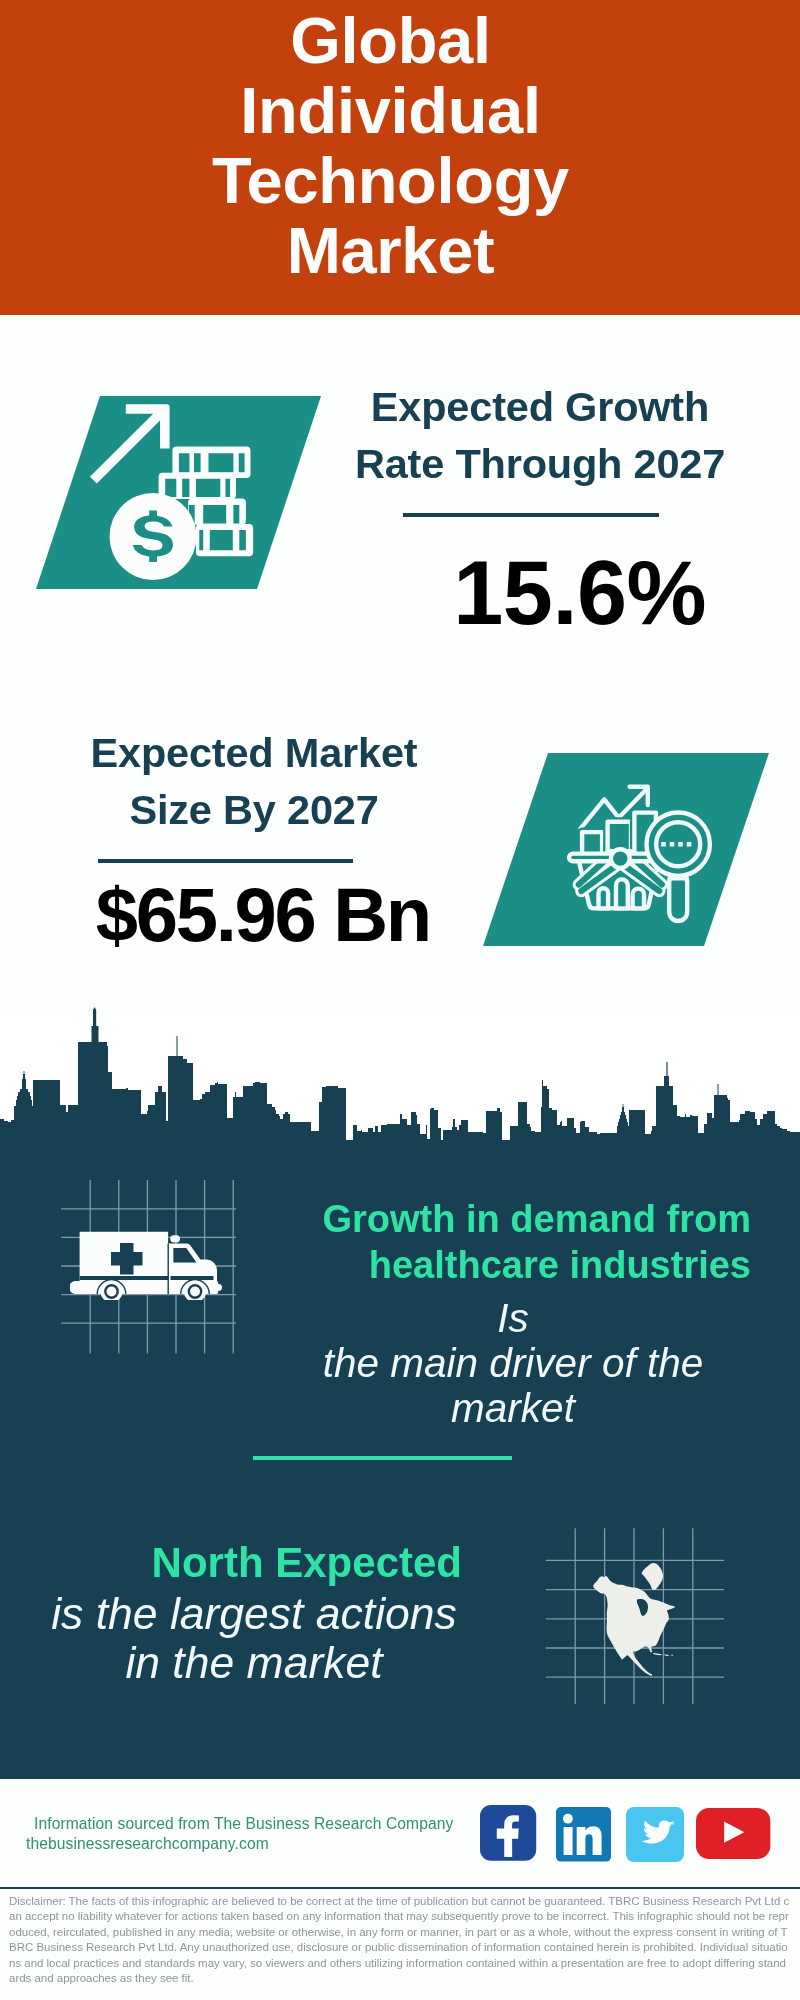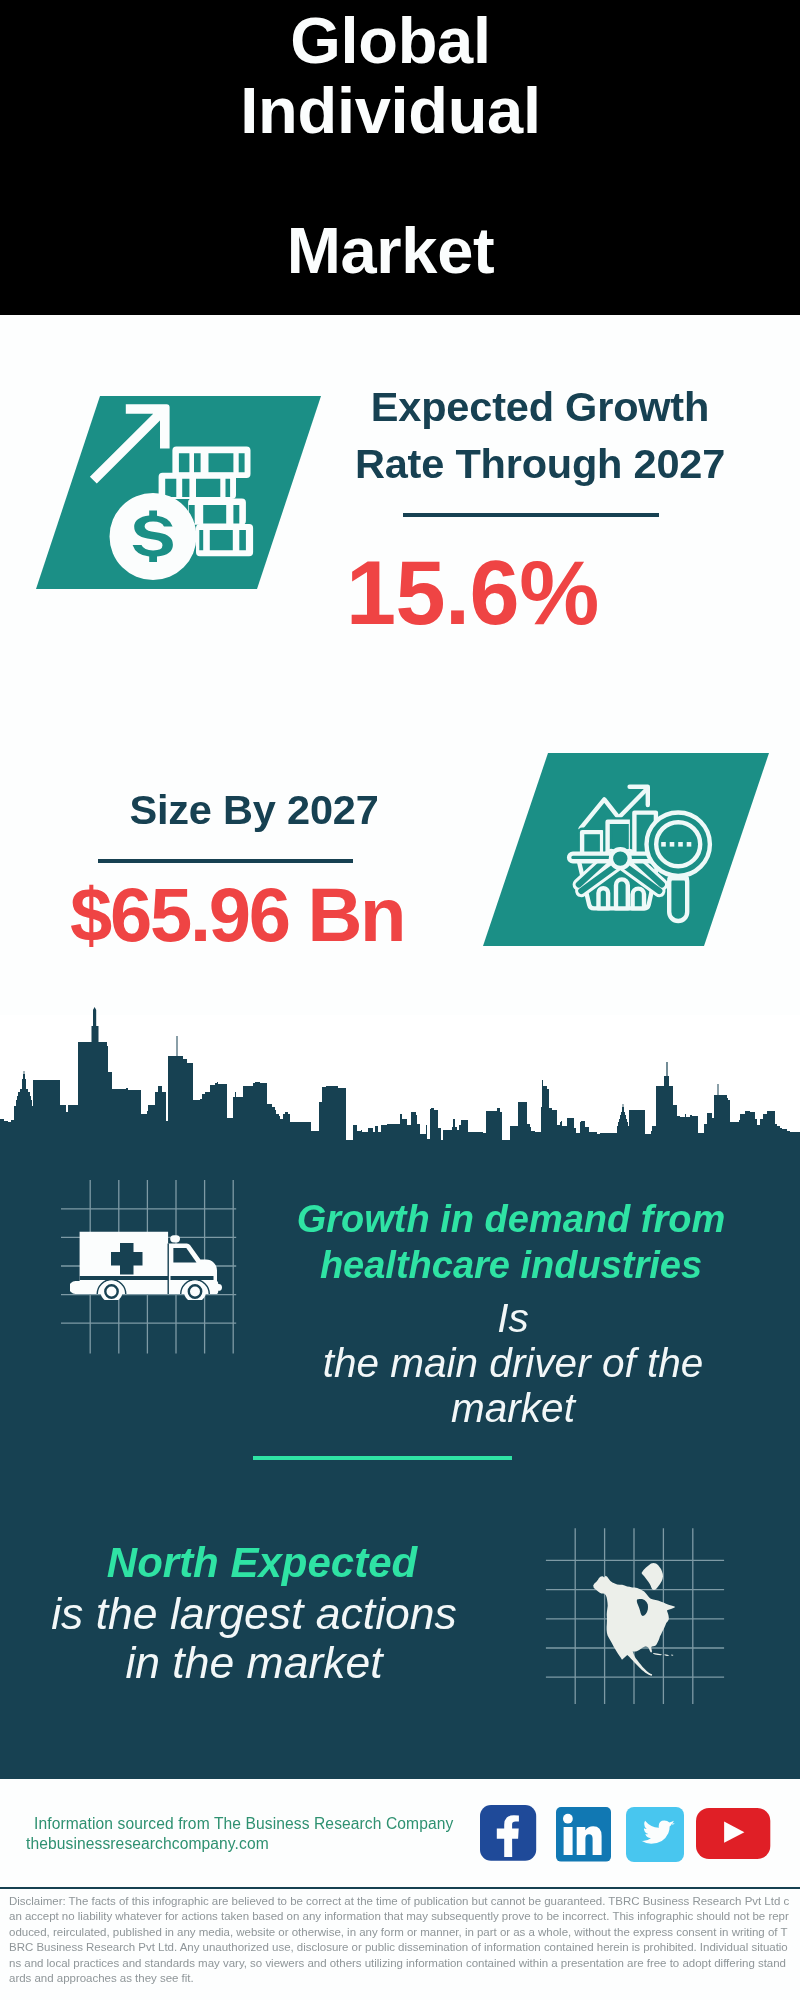--- a/index.html
+++ b/index.html
@@ -1,55 +1,55 @@
 <!DOCTYPE html>
 <html><head>
 <meta charset="utf-8">
 <title>Global Bioprocess Technology Market</title>
 <style>
   html, body { margin:0; padding:0; background:#ffffff; }
   body { width:800px; height:2000px; font-family:"Liberation Sans", sans-serif; -webkit-font-smoothing:antialiased; }
   .page { position:relative; width:800px; height:2000px; overflow:hidden; background:#ffffff; }
 
   
-  .header { position:absolute; left:0; top:0; width:800px; height:315px; background:#000000; }
+  .header { position:absolute; left:0; top:0; width:800px; height:315px; background:#c2410c; }
   .header-title { position:absolute; left:0; top:6px; width:781px; text-align:center;
       color:#fbfdfd; font-weight:bold; font-size:65px; line-height:70px; letter-spacing:-0.3px; }
 
   
   .white-band { position:absolute; left:0; top:315px; width:800px; height:700px; background:#fdfefe; }
 
   
   .para { position:absolute; background:#1b8f86; }
   .para-1 { left:36px; top:396px; width:285px; height:193px;
             clip-path: polygon(22.456% 0, 100% 0, 77.544% 100%, 0 100%); }
   .para-2 { left:483px; top:753px; width:286px; height:193px;
             clip-path: polygon(22.727% 0, 100% 0, 77.273% 100%, 0 100%); }
   .para-icon { position:absolute; }
   .para-1 .para-icon { left:51px; top:4px; }
   .para-2 .para-icon { left:81px; top:26px; }
 
   
   .stat-label { position:absolute; color:#174152; font-weight:bold; font-size:41.5px; line-height:57px; text-align:center; letter-spacing:-0.2px; }
   .stat-rule { position:absolute; height:4px; background:#174152; }
-  .stat-value { position:absolute; color:#ef4444; font-weight:bold; font-size:90px; line-height:90px; text-align:left; letter-spacing:-0.5px; }
+  .stat-value { position:absolute; color:#000000; font-weight:bold; font-size:90px; line-height:90px; text-align:right; letter-spacing:-0.5px; }
   #s1label { left:340px; top:378px; width:400px; }
   #s1rule  { left:403px; top:513px; width:256px; }
   #s2label { left:54px; top:724px; width:400px; }
   #s2rule  { left:98px; top:859px; width:255px; }
   #s1value { left:346px; top:548px; width:360px; }
   #s2value { left:70px; top:877px; width:360px; font-size:76px; line-height:76px; letter-spacing:-2.3px; }
 
   
   .darkbody { position:absolute; left:0; top:1140px; width:800px; height:645px; background:#174152; }
   .skyline { position:absolute; left:0; top:1000px; width:800px; height:160px; display:block; }
 
   .grid-svg { position:absolute; display:block; }
 
-  .body-head { position:absolute; font-weight:bold; font-size:38px; line-height:46px; color:#2fe3a4; text-align:center;font-style:italic; }
+  .body-head { position:absolute; font-weight:bold; font-size:38px; line-height:46px; color:#2fe3a4; text-align:right; }
   .body-sub { position:absolute; font-size:40.5px; line-height:45px; color:#f2f7f8; text-align:center; font-weight:normal;font-style:italic; }
   .body-rule { position:absolute; height:4px; background:#2fe3a4; }
   #grid1 { left:55px; top:1175px; }
   #amb   { left:70px; top:1225px; }
   #h1head { left:271px; top:1196px; width:480px; }
   #h1sub  { left:273px; top:1296px; width:480px; }
   #h1rule { left:253px; top:1456px; width:259px; }
   #h2head { left:62px; top:1540px; width:400px; font-size:42px; line-height:46px; }
   #grid2 { left:540px; top:1522px; }
   #namap { left:585px; top:1558px; }
@@ -70,21 +70,21 @@
 </style>
 </head>
 <body>
 
 <div class="page">
 
   <div class="header">
     <div class="header-title">
       <span>Global</span><br>
       <span>Individual</span><br>
-      <br>
+      <span>Technology</span><br>
       <span>Market</span>
     </div>
   </div>
 
   <div class="white-band"></div>
   <div class="darkbody"></div>
 
   <svg class="grid-svg" id="grid1" viewBox="55 1175 190 185" width="190" height="185">
     <g stroke="#7e9aa5" stroke-width="1.3" fill="none">
       <path d="M90.2 1180 V1353.5 M118.8 1180 V1353.5 M147.4 1180 V1353.5 M176 1180 V1353.5 M204.6 1180 V1353.5 M233.2 1180 V1353.5"></path>
@@ -274,18 +274,18 @@
         <g fill="#eef9f8">
           <rect x="653.2" y="835" width="4.6" height="4.6"></rect>
           <rect x="661.7" y="835" width="4.6" height="4.6"></rect>
           <rect x="670.2" y="835" width="4.6" height="4.6"></rect>
           <rect x="678.7" y="835" width="4.6" height="4.6"></rect>
         </g>
       </g>
     </svg>
   </div>
   <div class="stat-label" id="s2label">
-    <br><span>Size By 2027</span>
+    <span>Expected Market</span><br><span>Size By 2027</span>
   </div>
   <div class="stat-rule" id="s2rule"></div>
   <div class="stat-value" id="s2value">$65.96 Bn</div>
 
 </div>
 
 </body></html>

